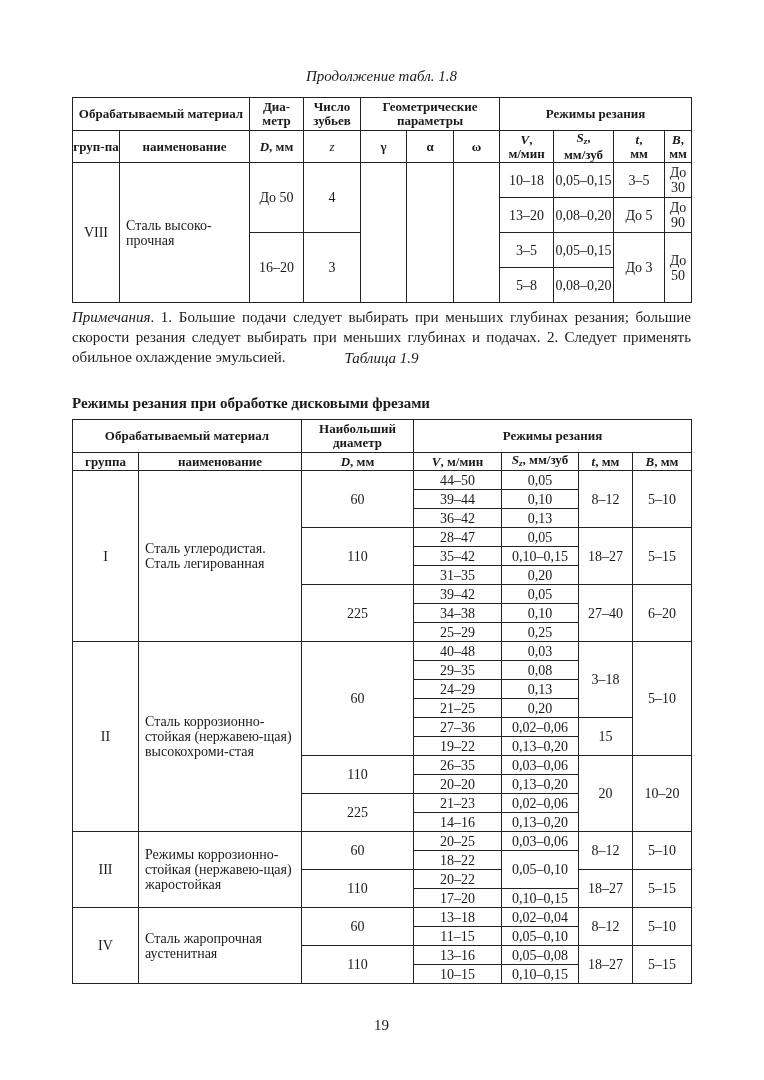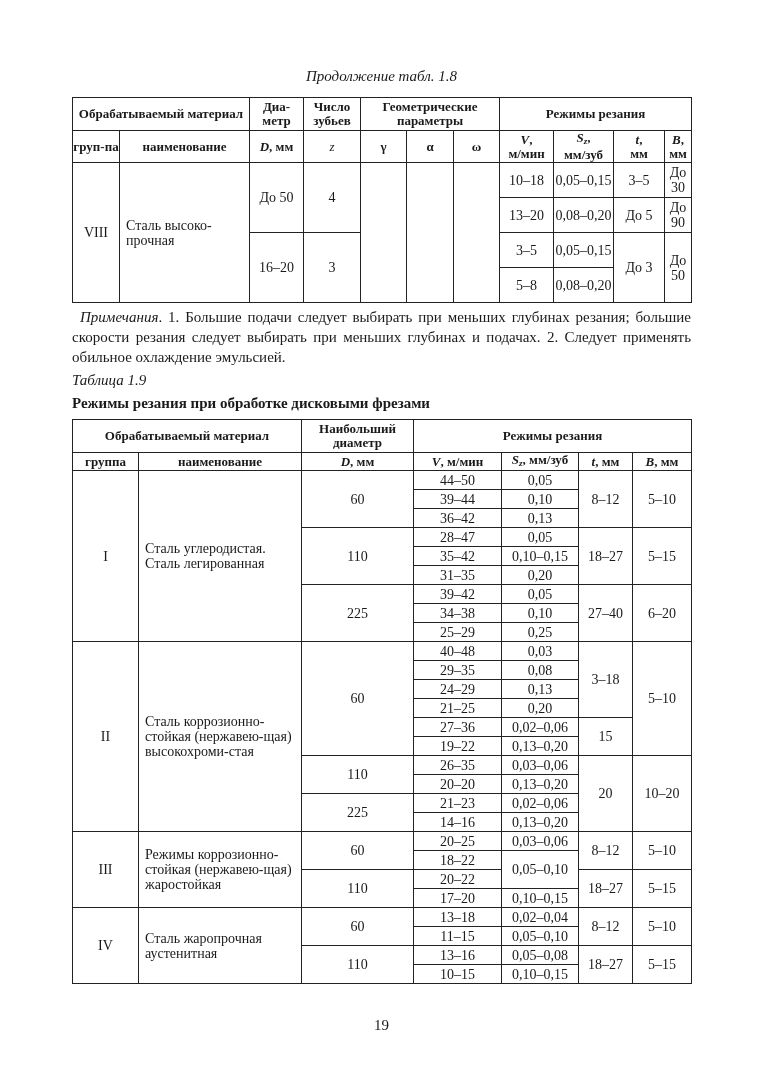--- a/index.html
+++ b/index.html
@@ -1,30 +1,30 @@
 <!DOCTYPE html>
 <html><head>
 <meta charset="utf-8">
 <style>
   html, body { margin: 0; padding: 0; background: #ffffff; }
   body { width: 764px; height: 1080px; position: relative; overflow: hidden;
          font-family: "Liberation Serif", "DejaVu Serif", serif; color: #1a1a1a; }
   .abs { position: absolute; }
-  .italic { font-style: italic; margin-left: 8px; }
+  .italic { font-style: italic; }
   .cont-caption { left: 72px; width: 619px; top: 68px; text-align: center; font-size: 15px; font-style: italic; }
   table.t { position: absolute; border-collapse: collapse; table-layout: fixed; }
   table.t td, table.t th { border: 1.3px solid #222; padding: 0; text-align: center; vertical-align: middle;
        font-size: 14px; line-height: 15px; font-weight: normal; overflow: hidden; }
   table.t th { font-weight: bold; font-size: 13px; line-height: 14px; }
   table.t td.left { text-align: left; padding-left: 6px; vertical-align: middle; }
   .t18 { left: 72px; top: 97px; width: 619px; }
   .t19 { left: 72px; top: 419px; width: 619px; }
   .thick-top td { border-top: 2px solid #222; }
   .note { left: 72px; top: 307px; width: 619px; font-size: 15px; line-height: 20px; text-align: justify; }
-  .tcap { left: 72px; width: 619px; top: 372px; text-align: left; font-size: 15px; font-style: italic; }
+  .tcap { left: 72px; width: 619px; top: 350px; text-align: center; font-size: 15px; font-style: italic; }
   .ttitle { left: 72px; width: 619px; top: 395px; text-align: left; font-size: 15px; font-weight: bold; }
   .pagenum { left: 72px; width: 619px; top: 1017px; text-align: center; font-size: 15px; }
   .sub { font-size: 9px; vertical-align: -2px; }
 </style>
 </head>
 <body>
 
 <div class="abs cont-caption">Продолжение табл. 1.8</div>
 
 <table class="t t18">

